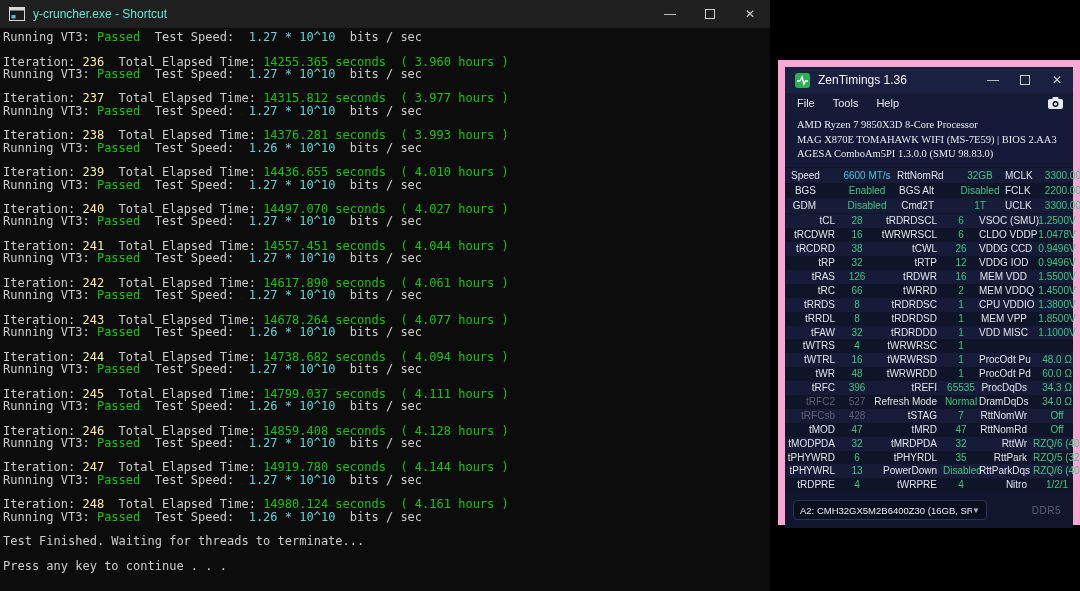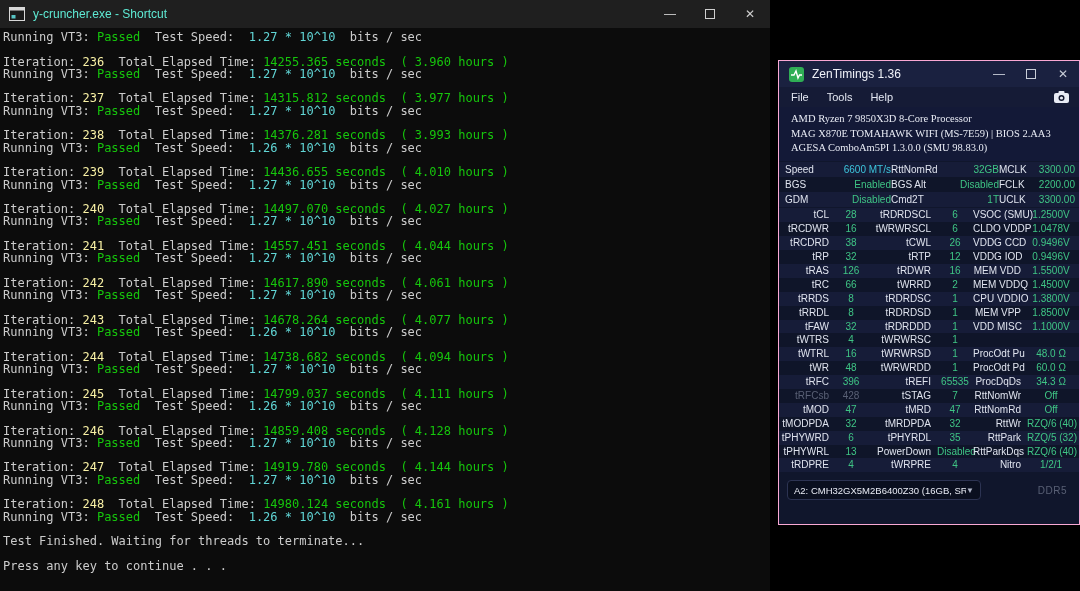--- a/index.html
+++ b/index.html
@@ -18,40 +18,40 @@
   .console-body { padding:3px 0 0 3px; font-family:"DejaVu Sans Mono", monospace;
                   font-size:12px; line-height:12.3px; color:var(--c-white,#cccccc);
                   white-space:pre; }
   .cline { height:12.3px; }
   .grn { color:var(--c-green,#16c60c); }
   .cyn { color:var(--c-cyan,#61d6d6); }
   .ylw { color:var(--c-yellow,#f9f1a5); }
 
   
   .zt-win { position:absolute; left:778px; top:60px; width:302px; height:465px;
-            background:#10162c; border:1px solid #f9a8d4; color:#e3e7f2; }
+            background:#10162c; border:7px solid #f9a8d4; color:#e3e7f2; }
   .zt-titlebar { height:26px; background:#1a2140; display:flex; align-items:center; }
   .zt-title { font-size:12px; color:#f0f2f8; margin-left:8px; flex:1; }
   .zt-btn { width:32px; height:26px; display:flex; align-items:center; justify-content:center;
             color:#c8cdd8; font-size:12px; }
   .zt-logo { width:15px; height:15px; margin-left:10px; flex:0 0 auto; }
   .zt-menubar { height:20px; display:flex; align-items:center; background:#151b36;
                 font-size:11px; color:#e3e7f2; }
   .zt-menu-item { padding:0 9px; }
   .zt-menu-item:first-child { padding-left:12px; }
   .zt-camera { margin-left:auto; margin-right:10px; display:flex; align-items:center; }
   .zt-info { padding:5px 0 5px 12px; font-size:10.5px; line-height:14.5px; color:#e8ebf4;
              background:#131937;font-family:Liberation Serif, serif; }
   .zt-config { padding:1px 0; }
   .zt-config-row { display:grid; grid-template-columns:46px 60px 58px 50px 34px 42px;
                    height:15.3px; line-height:15.3px; font-size:10px; padding:0 6px; }
   .zt-config-row:nth-child(odd) { background:#161c38; }
   .zt-config-row:nth-child(even) { background:#0f1529; }
-  .cfg-l { color:#dfe3ee; padding-right:21px; }
-  .cfg-v { text-align:right; color:var(--z-green,#3fc585); }
+  .cfg-l { text-align:right; color:#dfe3ee; padding-right:21px; }
+  .cfg-v { text-align:center; color:var(--z-green,#3fc585); }
   .cfg-v.right { text-align:right; }
   .cfg-v.cyan { color:var(--z-cyan,#3dc6dd); }
 
   .zt-grid {}
   .zt-row { display:grid; grid-template-columns:56px 32px 70px 36px 54px 48px;
             height:13.9px; line-height:13.9px; font-size:10px; }
   .zt-row:nth-child(odd) { background:#161c38; }
   .zt-row:nth-child(even) { background:#0f1529; }
   .tg-l { text-align:right; color:#dfe3ee; padding-right:6px; white-space:nowrap; }
   .tg-v { text-align:center; color:var(--z-green,#3fc585); white-space:nowrap; }
@@ -249,20 +249,28 @@
       </div>
       <div class="zt-row">
         <span class="tg-l">tRFC</span>
         <span class="tg-v">396</span>
         <span class="tg-l">tREFI</span>
         <span class="tg-v">65535</span>
         <span class="tg-l">ProcDqDs</span>
         <span class="tg-v">34.3 Ω</span>
       </div>
       <div class="zt-row">
+        <span class="tg-l dim">tRFC2</span>
+        <span class="tg-v dim">527</span>
+        <span class="tg-l">Refresh Mode</span>
+        <span class="tg-v">Normal</span>
+        <span class="tg-l">DramDqDs</span>
+        <span class="tg-v">34.0 Ω</span>
+      </div>
+      <div class="zt-row">
         <span class="tg-l dim">tRFCsb</span>
         <span class="tg-v dim">428</span>
         <span class="tg-l">tSTAG</span>
         <span class="tg-v">7</span>
         <span class="tg-l">RttNomWr</span>
         <span class="tg-v">Off</span>
       </div>
       <div class="zt-row">
         <span class="tg-l">tMOD</span>
         <span class="tg-v">47</span>

